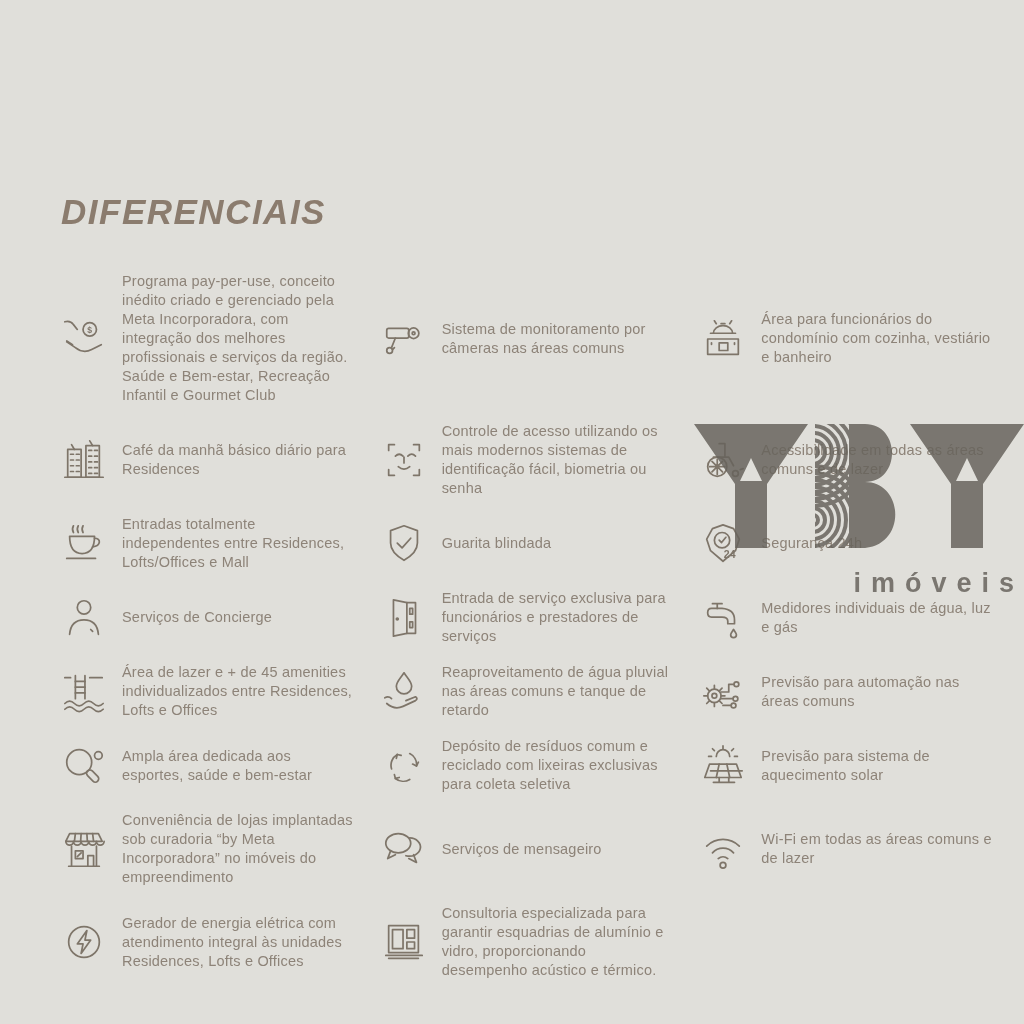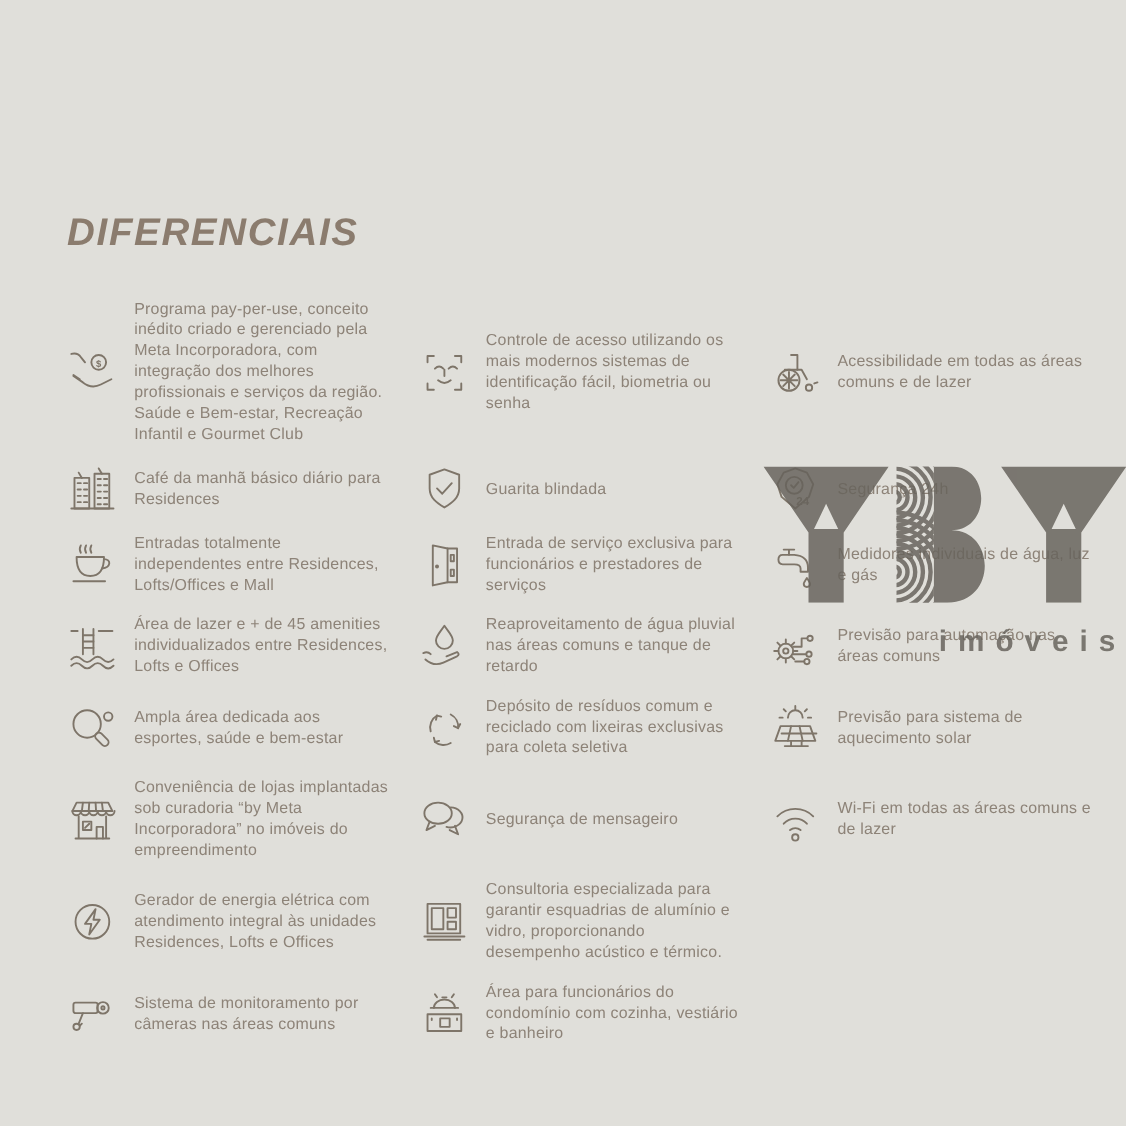--- a/index.html
+++ b/index.html
@@ -112,20 +112,30 @@
           <svg viewBox="0 0 48 48">
               <path d="M13,5 q-2,3.5 0,7 M18,5 q-2,3.5 0,7 M23,5 q-2,3.5 0,7"></path>
               <path d="M9,16 h26 c0,11 -4,18 -13,18 c-9,0 -13,-7 -13,-18 z"></path>
               <path d="M35,18 c7,0 7,8 -2,9"></path>
               <path d="M6,39 h30"></path>
             </svg>
         </div>
         <p class="item-text">Entradas totalmente independentes entre Residences, Lofts/Offices e Mall</p>
       </div>
 
+      <div class="item">
+        <div class="icon-box">
+          <svg viewBox="0 0 48 48">
+              <circle cx="24" cy="13" r="7"></circle>
+              <path d="M9,41 c1,-11 7,-15 15,-15 c8,0 14,4 15,15"></path>
+              <path d="M31,36 l2,2"></path>
+            </svg>
+        </div>
+        <p class="item-text">Serviços de Concierge</p>
+      </div>
 
       <div class="item">
         <div class="icon-box">
           <svg viewBox="0 0 48 48">
               <path d="M15,7 v24 M25,7 v24"></path>
               <path d="M15,13 h10 M15,19 h10 M15,25 h10"></path>
               <path d="M4,9 h6 M30,9 h13"></path>
               <path d="M4,36 q5,-5 10,0 t10,0 t10,0 t10,0"></path>
               <path d="M4,42 q5,-5 10,0 t10,0 t10,0 t10,0"></path>
             </svg>
@@ -246,21 +256,21 @@
 
       <div class="item">
         <div class="icon-box">
           <svg viewBox="0 0 48 48">
               <ellipse cx="18" cy="18" rx="13" ry="10"></ellipse>
               <path d="M10,26 l-3,8 8,-4"></path>
               <path d="M30,12.5 a11.5,9.5 0 1 1 -4,18.5"></path>
               <path d="M34,30 l3,8 -8,-4"></path>
             </svg>
         </div>
-        <p class="item-text">Segurança de mensageiro</p>
+        <p class="item-text">Serviços de mensageiro</p>
       </div>
 
       <div class="item">
         <div class="icon-box">
           <svg viewBox="0 0 48 48">
               <rect x="8" y="7" width="31" height="28"></rect>
               <rect x="12" y="11" width="11" height="20"></rect>
               <rect x="27" y="11" width="8" height="9"></rect>
               <rect x="27" y="24" width="8" height="7"></rect>
               <path d="M5,38 h38 M8,41 h31"></path>

